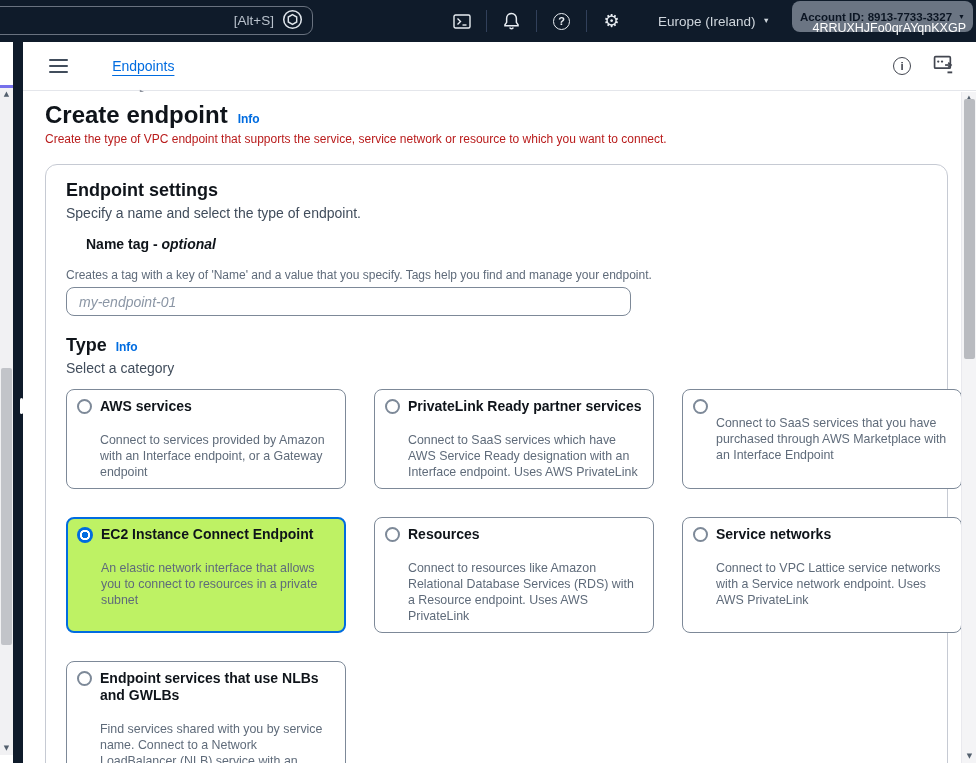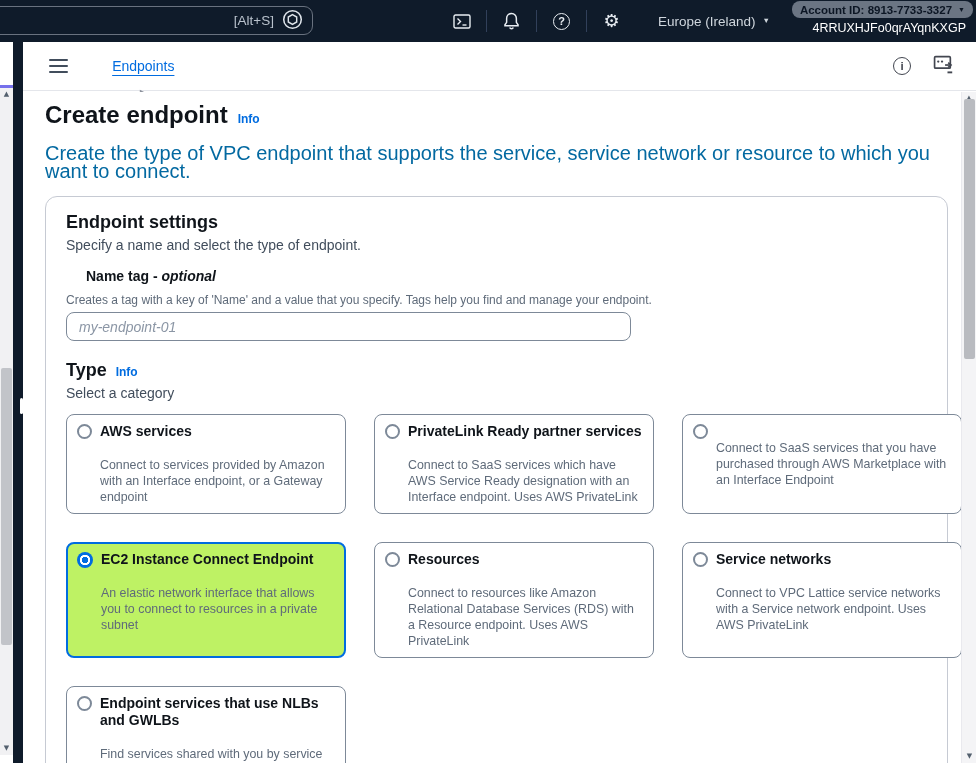--- a/index.html
+++ b/index.html
@@ -13,21 +13,21 @@
     color:#b9c2cc; font-size:13.5px; cursor:text; }
   .hdr-icons { position:absolute; left:437px; top:0; height:42px; display:flex; align-items:center; }
   .hico { width:49px; display:flex; justify-content:center; align-items:center; cursor:pointer; }
   .hsep { width:1px; height:22px; background:#31405a; }
   .gear-glyph { font-family:"DejaVu Sans", sans-serif; font-size:18px; color:#e9eef3; line-height:1; }
   .circle-glyph { display:inline-flex; align-items:center; justify-content:center; border:1.5px solid #e9eef3;
     border-radius:50%; width:17px; height:17px; font-size:11px; font-weight:bold; color:#e9eef3; }
   .region { position:absolute; left:658px; top:0; height:42px; display:flex; align-items:center; gap:7px;
     color:#cfd6dd; font-size:13.5px; cursor:pointer; }
   .caret { font-size:7.5px; line-height:1; }
-  .account-badge { position:absolute; right:3px; top:1px; height:17px; background:#6b7583; border-radius:8px;
+  .account-badge { position:absolute; right:3px; top:1px; height:31px; background:#6b7583; border-radius:8px;
     color:#0c1624; font-size:11.5px; font-weight:700; display:flex; align-items:center; gap:6px; padding:0 8px; cursor:pointer; }
   .account-badge .caret { font-size:7px; }
   .account-alias { position:absolute; right:10px; top:21px; color:#ffffff; font-size:12.5px; }
 
   
   .app-body { position:absolute; top:42px; left:0; right:0; bottom:0; }
 
   
   .left-strip { position:absolute; left:0; top:0; width:13px; height:100%; background:#fff; }
   .purple-line { position:absolute; top:43px; left:0; width:13px; height:3px; background:#7570eb; }
@@ -51,28 +51,28 @@
   .crumb-link { color:#006ce0; text-decoration:underline; text-underline-offset:4px; cursor:pointer; }
   .crumb-sep { color:#8c919c; font-weight:600; display:inline-block; transform:scaleY(1.25); }
   .crumb-current { color:#424650; font-weight:700; }
   .bc-icons { margin-left:auto; display:flex; align-items:center; gap:22px; }
   .circle-glyph.dark { border-color:#424650; color:#424650; width:18px; height:18px; font-size:11.5px; cursor:pointer; }
 
   .content { position:absolute; top:50px; left:0; right:15px; bottom:0; overflow:hidden; padding:8px 0 0 22px; background:#fff; }
   .title-row { display:flex; align-items:baseline; gap:10px; }
   h1 { font-size:24px; font-weight:700; color:#0f141a; line-height:30px; }
   .info-link { color:#006ce0; font-size:12px; font-weight:700; cursor:pointer; }
-  .page-desc { margin-top:14px; font-size:20px; color:#0369a1; line-height:18px; }
+  .page-desc { margin-top:0; font-size:12px; color:#b91c1c; line-height:18px; }
 
   .card { width:903px; border:1px solid #c6cad3; border-radius:12px; background:#fff; margin-top:16px; padding:14px 20px 14px; }
   h2 { font-size:18px; font-weight:700; color:#0f141a; line-height:22px; }
   .section-sub { font-size:14px; color:#414d5c; margin-top:3px; line-height:18px; }
   .field-label { margin-top:14px; font-size:14px; font-weight:700; color:#0f141a; line-height:17px;padding-left:20px; }
   .field-label .opt { font-style:italic; }
-  .field-hint { font-size:12px; color:#5f6b7a; margin-top:8px; line-height:15px; }
+  .field-hint { font-size:12px; color:#5f6b7a; margin-top:15px; line-height:15px; }
   .text-input { margin-top:4px; width:565px; height:29px; border:1.5px solid #7d8998; border-radius:8px;
     padding:0 12px; font-size:14px; color:#0f141a; font-family:inherit; background:#fff; }
   .text-input::placeholder { font-style:italic; color:#8b96a5; opacity:1; }
 
   .type-row { display:flex; align-items:baseline; gap:9px; margin-top:18px; }
   .tile-grid { margin-top:12px; display:grid; grid-template-columns:repeat(3, 280px); column-gap:7px; row-gap:11px;gap:28px; }
   .tile { border:1px solid #7d8998; border-radius:8px; padding:8px 10px; display:flex; gap:8px; background:#fff; cursor:pointer; }
   .tile.selected { border:2px solid #006ce0; background:#bef264; padding:7px 9px; }
   .radio { width:15px; height:15px; border:2px solid #7d8998; border-radius:50%; flex:none; margin-top:1px; background:#fff; }
   .radio.checked { border:none; width:16px; height:16px;

